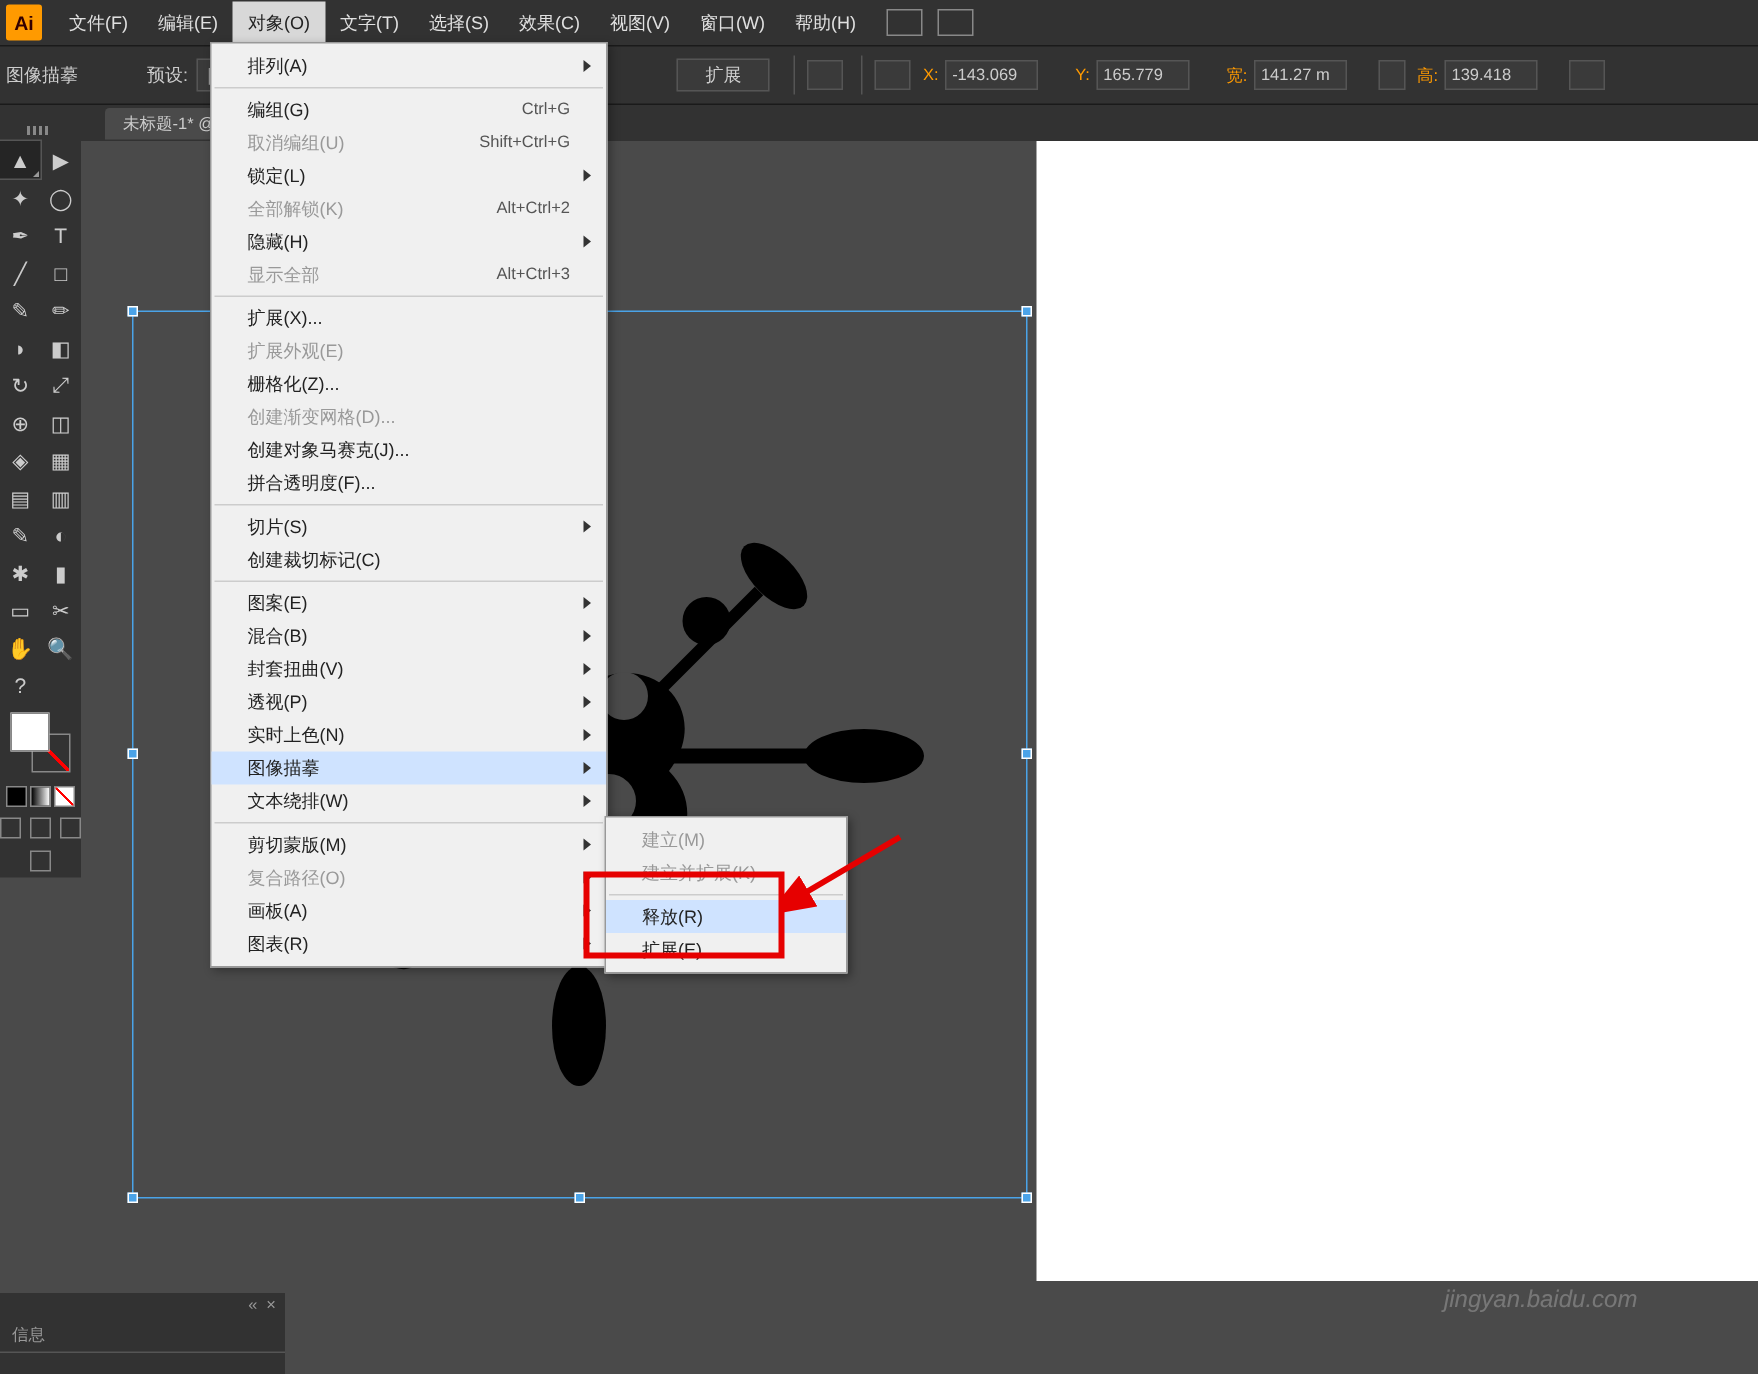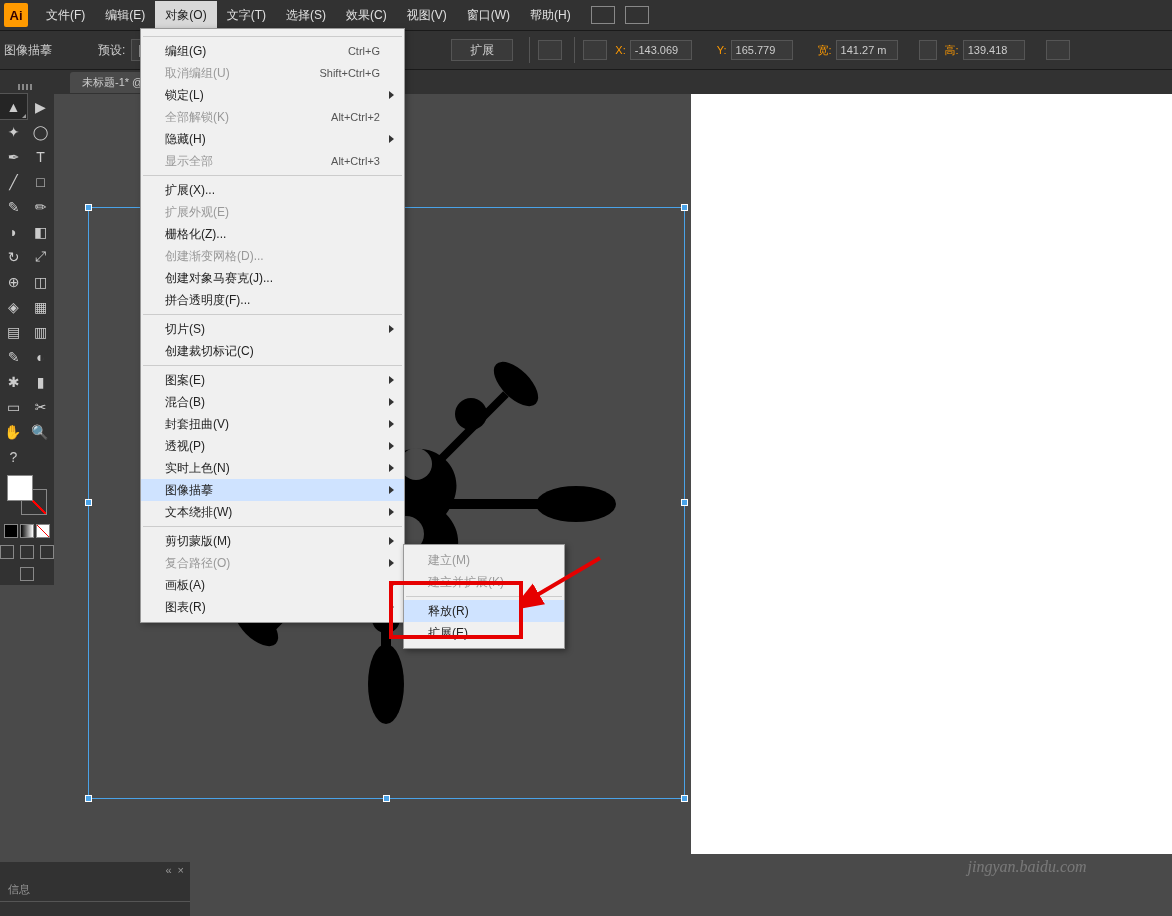--- a/index.html
+++ b/index.html
@@ -81,21 +81,21 @@
 .info-header { height: 16px; display: flex; justify-content: flex-end; align-items: center; gap: 6px; padding-right: 6px; }
 .info-header span { cursor: pointer; }
 .info-tab { padding: 4px 8px; border-bottom: 1px solid #555; }
 .info-body { height: 14px; }
 
 
 .watermark { position: absolute; right: 60px; bottom: 40px; opacity: 0.25; text-align: center; pointer-events: none; }
 .wm-paw { display: flex; justify-content: center; gap: 4px; margin-bottom: 2px; }
 .wm-paw span { width: 16px; height: 16px; background: #fff; border-radius: 50%; display: inline-block; }
 .wm-main { color: #fff; font-size: 32px; font-weight: bold; font-style: italic; letter-spacing: 1px; }
-.wm-sub { color: #fff; font-size: 16px; font-style: italic; font-family: Liberation Serif, serif; }
+.wm-sub { color: #fff; font-size: 16px; font-style: italic; }
 </style>
 </head>
 <body>
 
 <div class="menubar">
   <div class="app-logo">Ai</div>
   <div class="menu-item">文件(F)</div>
   <div class="menu-item">编辑(E)</div>
   <div class="menu-item active">对象(O)</div>
   <div class="menu-item">文字(T)</div>
@@ -258,20 +258,24 @@
     <div class="sel-handle tr"></div>
     <div class="sel-handle ml"></div>
     <div class="sel-handle mr"></div>
     <div class="sel-handle bl"></div>
     <div class="sel-handle bm"></div>
     <div class="sel-handle br"></div>
   </div>
 </div>
 
 <div class="dd-menu" id="dd-menu">
+    <div class="dd-item">
+      <span>排列(A)</span>
+      <span class="dd-arrow"></span>
+    </div>
     <div class="dd-sep"></div>
     <div class="dd-item">
       <span>编组(G)</span>
       <span class="dd-shortcut">Ctrl+G</span>
     </div>
     <div class="dd-item dis">
       <span>取消编组(U)</span>
       <span class="dd-shortcut">Shift+Ctrl+G</span>
     </div>
     <div class="dd-item">

